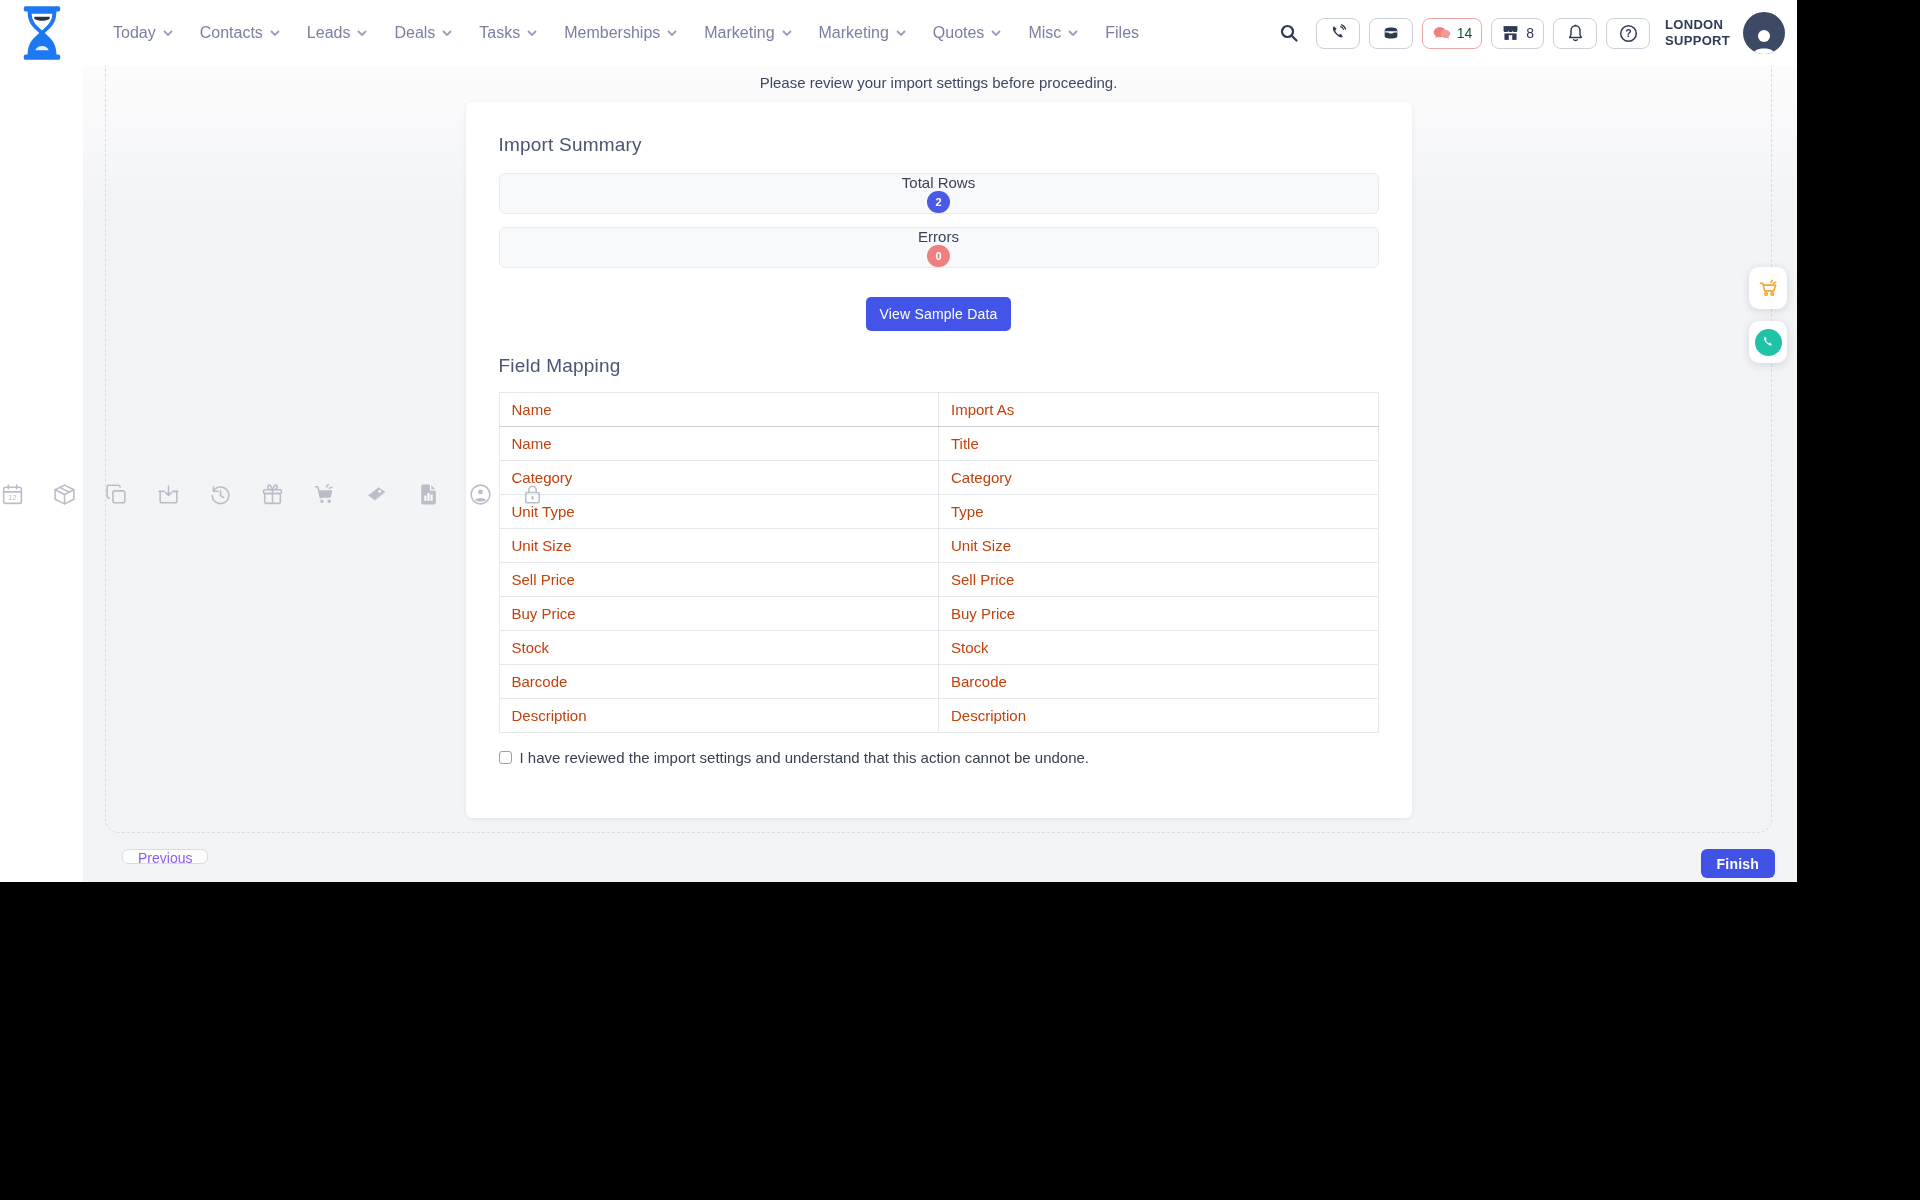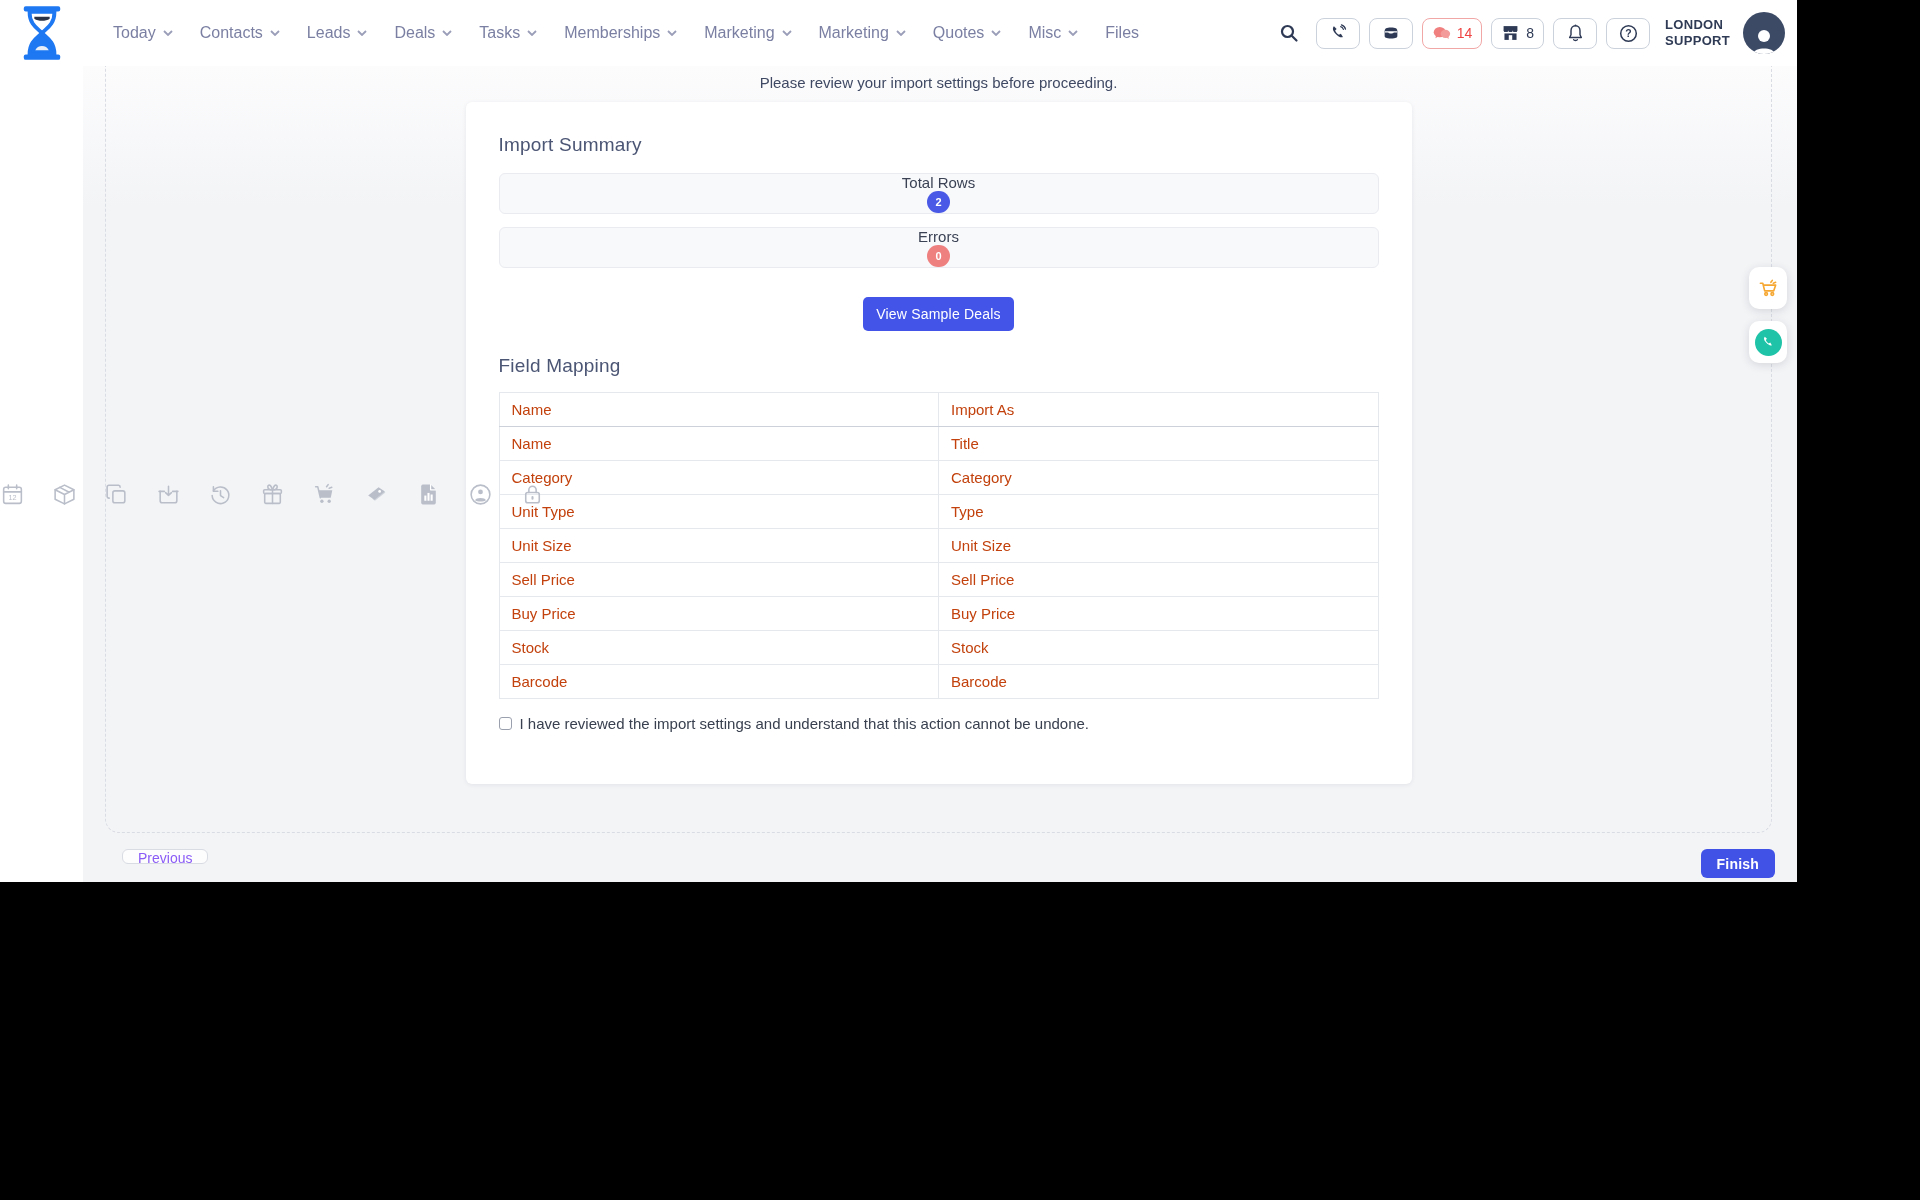--- a/index.html
+++ b/index.html
@@ -8,21 +8,21 @@
 
   
   .header { position:absolute; top:0; left:0; width:100%; height:66px; background:#fff; display:flex; align-items:center; z-index:20; }
   .logo { margin-left:19px; width:46px; height:54px; cursor:pointer; flex:0 0 auto; }
   .nav { display:flex; align-items:center; margin-left:48px; gap:27px; }
   .nav-item { display:flex; align-items:center; gap:7px; color:#7b80a3; font-size:16px; cursor:pointer; white-space:nowrap; }
   .nav-item .chev { width:10px; height:6px; stroke:#9a9eb8; stroke-width:1.8; fill:none; }
   .header-right { margin-left:auto; display:flex; align-items:center; gap:9px; margin-right:12px; }
   .search-btn { width:28px; height:28px; display:flex; align-items:center; justify-content:center; cursor:pointer; margin-right:4px; }
   .icon-btn { min-width:44px; height:31px; border:1px solid #ccd2dc; border-radius:8px; background:#fff; display:flex; align-items:center; justify-content:center; gap:6px; cursor:pointer; color:#2e3a55; font-size:14px; padding:0 9px; }
-  .icon-btn.alert { border-color:#f2a7a7; color:#ef4444; }
+  .icon-btn.alert { border-color:#f2a7a7; color:#14532d; }
   .profile-label { font-size:13px; font-weight:bold; color:#2f3b55; line-height:1.2; letter-spacing:.3px; margin:0 4px 0 6px; }
   .avatar { width:42px; height:42px; border-radius:50%; background:#3c4a66; display:flex; align-items:flex-end; justify-content:center; overflow:hidden; cursor:pointer; }
 
   
   .sidebar { position:absolute; top:66px; left:0; width:83px; height:816px; background:#fff; display:flex; flex-direction:row; align-items:center; padding-top:40px; gap:27px; z-index:10; }
   .side-icon { width:26px; height:26px; display:flex; align-items:center; justify-content:center; cursor:pointer; }
   .side-icon svg { width:25px; height:25px; stroke:#b9bec9; fill:none; stroke-width:1.5; stroke-linecap:round; stroke-linejoin:round; }
   .side-icon svg .fl { fill:#b9bec9; stroke:none; }
 
   
@@ -314,21 +314,21 @@
               <span class="badge" style="background: rgb(74, 90, 230);">2</span>
             </div>
 
             <div class="summary-row">
               <span class="sr-label">Errors</span>
               <span class="badge" style="background: rgb(239, 128, 128);">0</span>
             </div>
           </div>
 
         <div class="vsd-row">
-          <button class="vsd-btn">View Sample Deals</button>
+          <button class="vsd-btn">View Sample Data</button>
         </div>
 
         <h2 class="section-title mapping-title">Field Mapping</h2>
 
         <table class="mapping">
           <thead>
             <tr>
               <th>Name</th>
               <th>Import As</th>
             </tr>
@@ -369,20 +369,24 @@
               <tr>
                 <td>Stock</td>
                 <td>Stock</td>
               </tr>
 
               <tr>
                 <td>Barcode</td>
                 <td>Barcode</td>
               </tr>
 
+              <tr>
+                <td>Description</td>
+                <td>Description</td>
+              </tr>
             </tbody>
         </table>
 
         <div class="confirm-row">
           <input type="checkbox" id="confirm" style="">
           <label for="confirm">I have reviewed the import settings and understand that this action cannot be undone.</label>
         </div>
       </div>
     </div>
 

